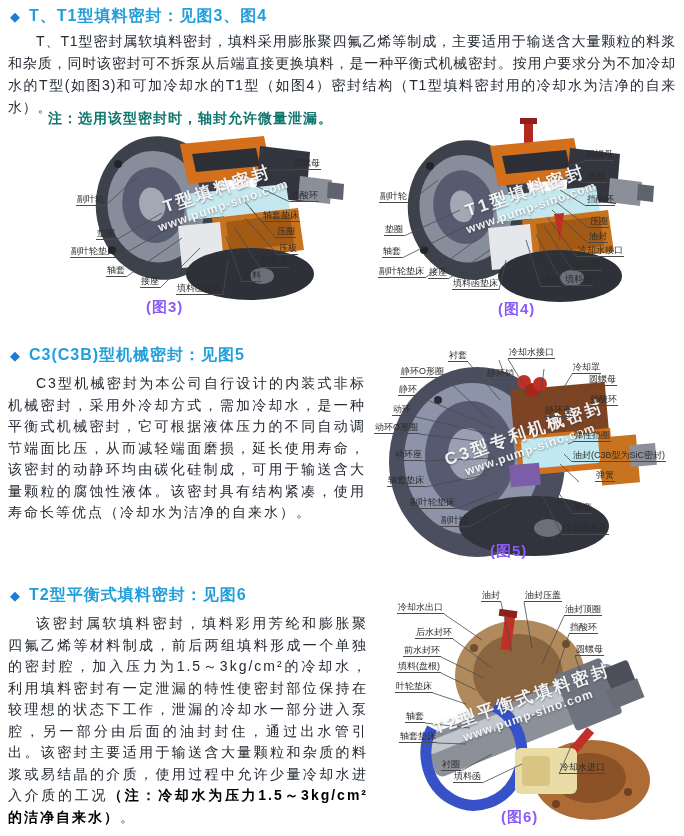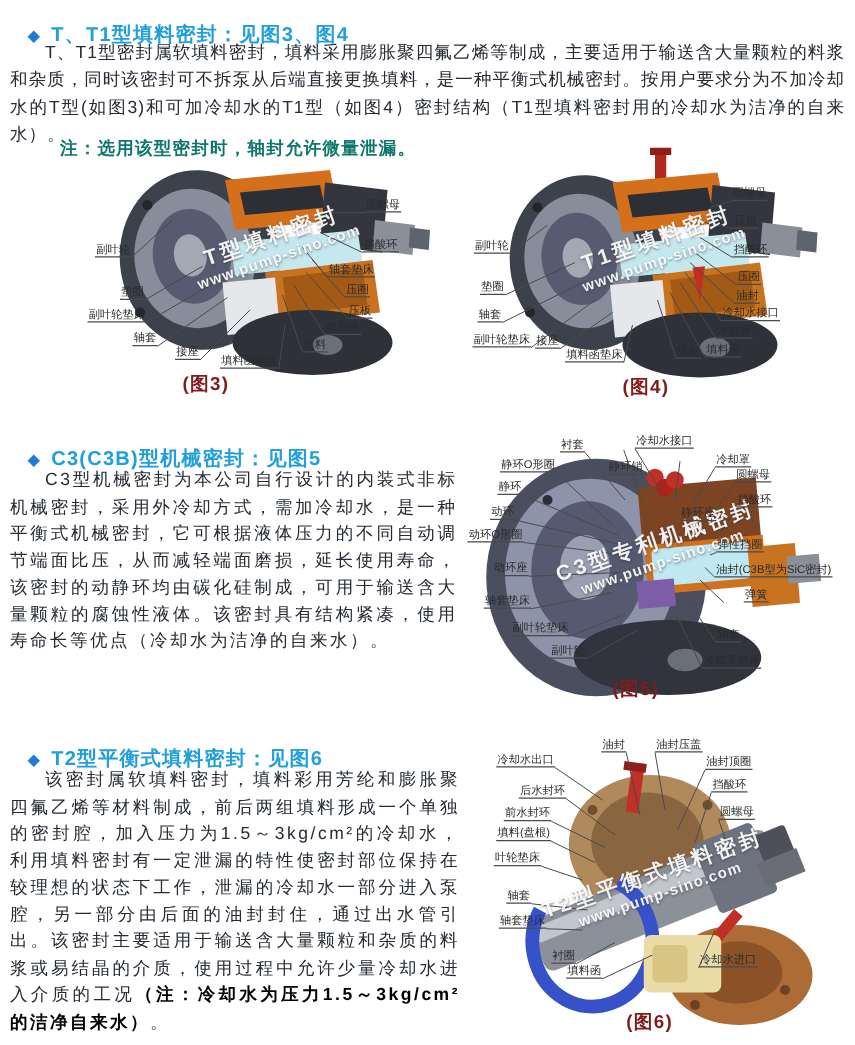--- a/index.html
+++ b/index.html
@@ -1,40 +1,40 @@
 <!DOCTYPE html>
 <html><head>
 <meta charset="utf-8">
 <style>
   html,body{margin:0;padding:0;background:#fff;}
   .page{
     position:relative;width:684px;height:836px;background:#fff;overflow:hidden;
     font-family:"Liberation Sans","DejaVu Sans",sans-serif;color:#252a33;
   }
   .sec-title{
-    position:absolute;margin:12px;font-size:16px;font-weight:bold;color:#219fdb;
+    position:absolute;margin:0;font-size:16px;font-weight:bold;color:#219fdb;
     letter-spacing:1px;white-space:nowrap;
   }
   .sec-title .diamond{color:#1f7cd4;font-size:13px;margin-right:9px;letter-spacing:0;}
   .body-par{
     position:absolute;margin:0;font-size:14px;line-height:22px;letter-spacing:0.8px;
     text-align:justify;text-indent:2em;color:#252a33;
   }
   .body-par.narrow{line-height:21.5px;letter-spacing:2px;}
   .note{position:absolute;margin:12px;font-size:14px;font-weight:bold;color:#0f766e;letter-spacing:1px;white-space:nowrap;}
   .figure{position:absolute;z-index:1;}
   .art{position:absolute;left:0;top:0;z-index:1;}
   .leaders{position:absolute;left:0;top:0;z-index:2;pointer-events:none;}
   .leaders line{stroke:#4a4a4a;stroke-width:0.8;}
   .lbl{
     position:absolute;z-index:3;font-size:9px;color:#2b2b2b;white-space:nowrap;
     border-bottom:1px solid #4a4a4a;padding:0 1px 1px 1px;line-height:10px;
   }
   .fig-caption{
-    position:absolute;z-index:3;font-weight:bold;font-size:15px;color:#7f1d1d;letter-spacing:1px;
+    position:absolute;z-index:3;font-weight:bold;font-size:15px;color:#8b5cf6;letter-spacing:1px;
   }
   .wm{
     position:absolute;z-index:2;pointer-events:none;text-align:center;
     transform:rotate(-19deg);color:rgba(255,255,255,0.92);
     text-shadow:0 1px 2px rgba(50,50,60,0.55);font-weight:bold;line-height:1.25;
   }
   .wm .wm1{display:block;font-size:17px;letter-spacing:3px;}
   .wm .wm2{display:block;font-size:12px;letter-spacing:1px;}
   .bold-inline{font-weight:bold;color:#000;}
 </style>

